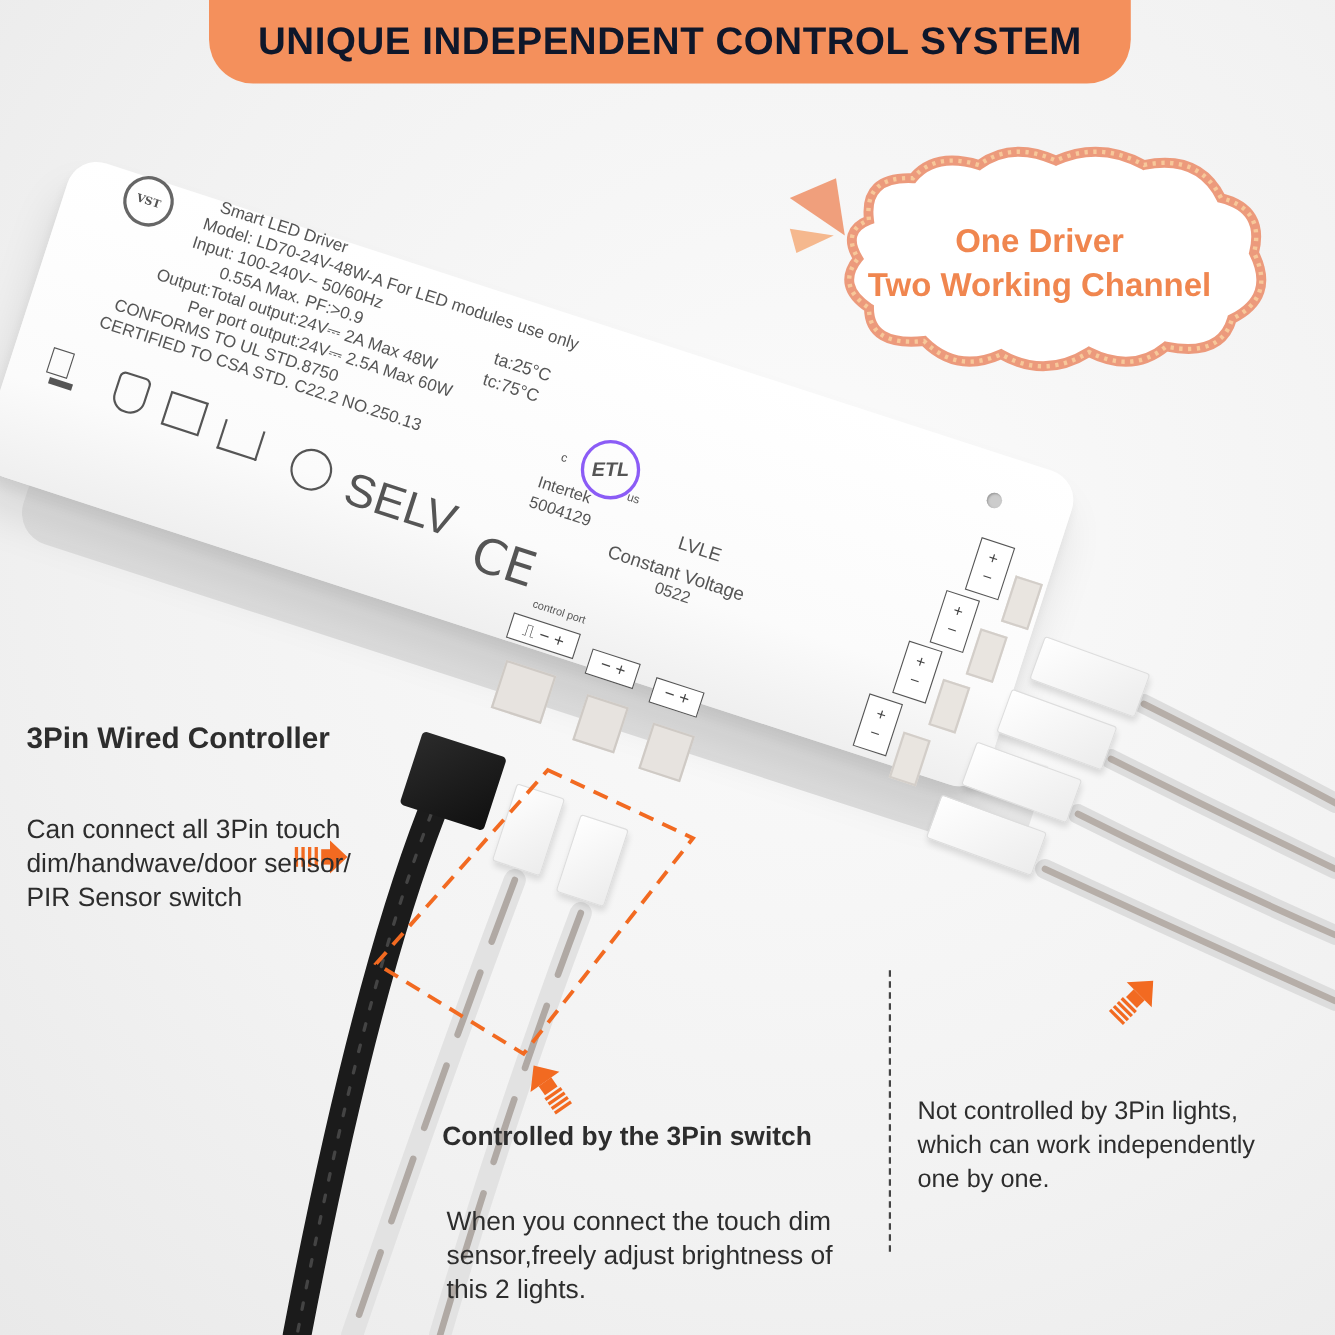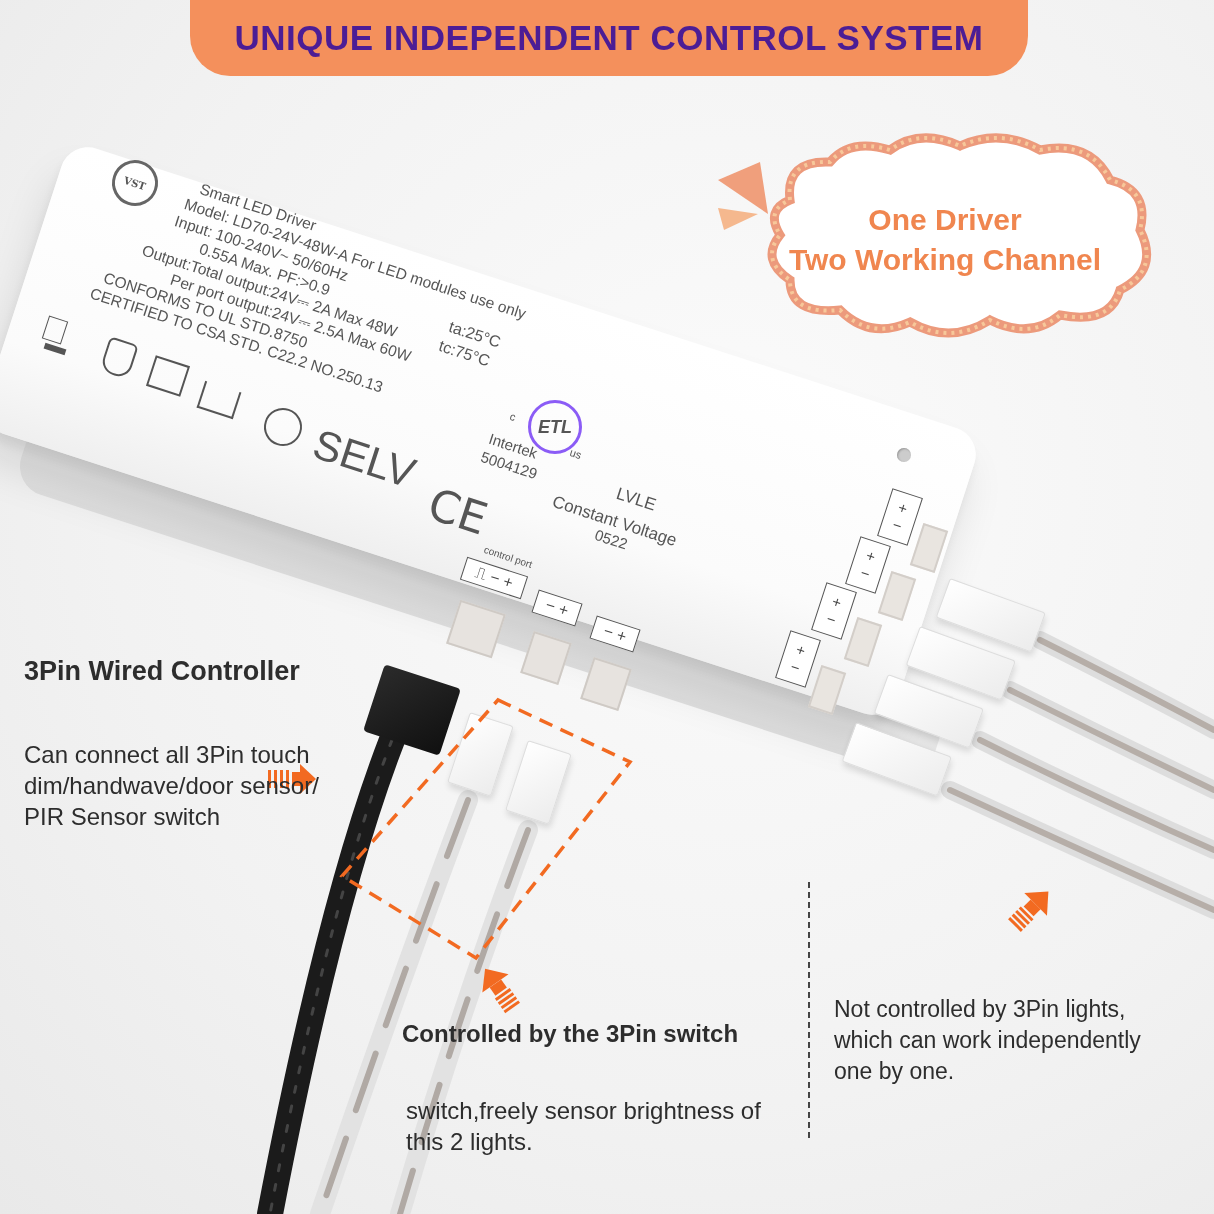--- a/index.html
+++ b/index.html
@@ -12,21 +12,21 @@
     position: absolute; inset: 0;
     background: radial-gradient(ellipse at 60% 40%, #fbfbfb 0%, #f2f2f2 60%, #e9e9e9 100%);
   }
   
   .banner {
     position: absolute; left: 190px; top: 0; width: 838px; height: 76px;
     background: #f4905c; border-radius: 0 0 40px 40px;
     display: flex; align-items: center; justify-content: center;
   }
   .banner span {
-    color: #4c1d95; font-weight: bold; font-size: 35px; letter-spacing: 0.5px;
+    color: #0f172a; font-weight: bold; font-size: 35px; letter-spacing: 0.5px;
   }
   .driver {
     position: absolute; left: 70px; top: 140px; width: 960px; height: 300px;
     background: linear-gradient(180deg, #ffffff 0%, #fbfbfb 70%, #efefef 100%);
     border-radius: 28px;
     transform: rotate(18deg); transform-origin: 0 0;
     box-shadow: 0 30px 40px rgba(0,0,0,0.10), 0 8px 10px rgba(0,0,0,0.06);
   }
   .driver-side {
     position: absolute; left: 40px; top: 400px; width: 960px; height: 90px;
@@ -283,21 +283,22 @@
 
 <div class="t-heading left-heading">3Pin Wired Controller</div>
 <div class="t-body left-body">
   <div>Can connect all 3Pin touch</div>
   <div>dim/handwave/door sensor/</div>
   <div>PIR Sensor switch</div>
 </div>
 
 <div class="t-heading mid-heading">Controlled by the 3Pin switch</div>
 <div class="t-body mid-body">
-  <div>switch,freely sensor brightness of</div>
+  <div>When you connect the touch dim</div>
+  <div>sensor,freely adjust brightness of</div>
   <div>this 2 lights.</div>
 </div>
 
 <div class="divider-v"></div>
 
 <div class="t-body right-body">
   <div>Not controlled by 3Pin lights,</div>
   <div>which can work independently</div>
   <div>one by one.</div>
 </div>

